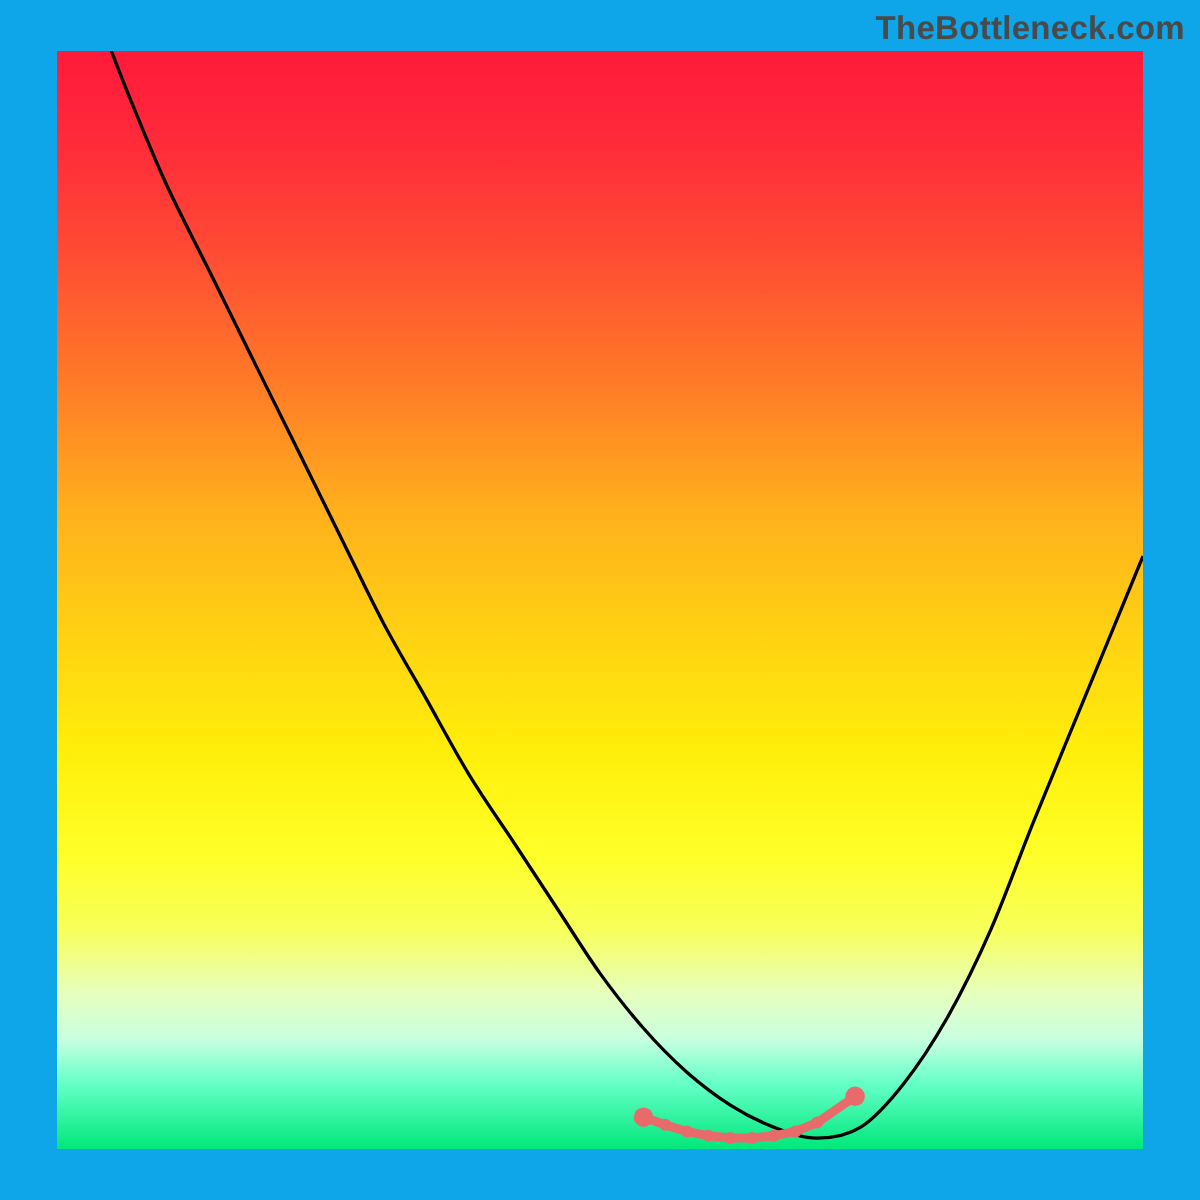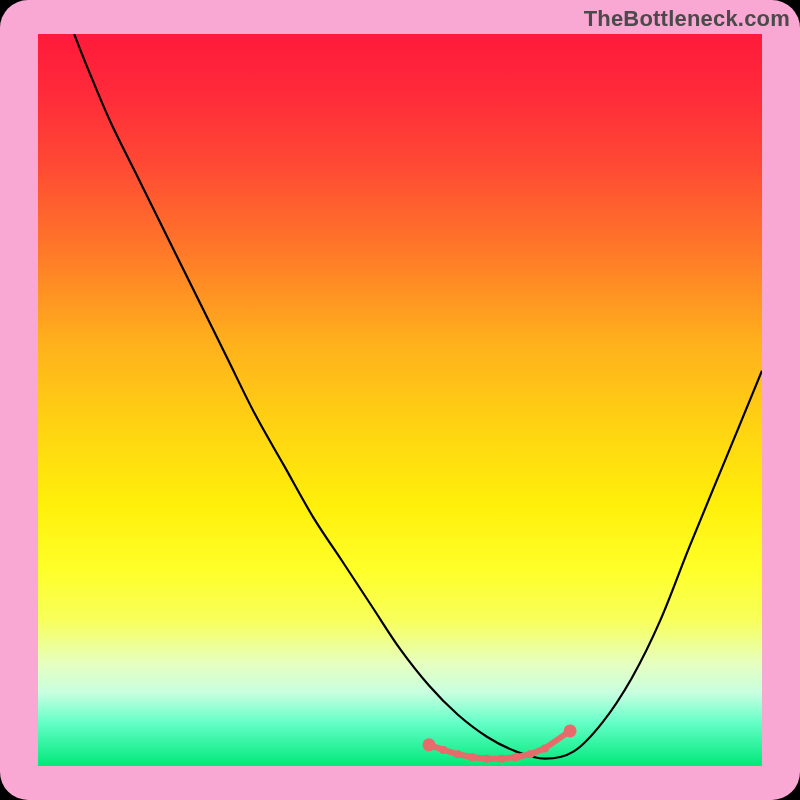--- a/index.html
+++ b/index.html
@@ -8,22 +8,21 @@
     width: 800px;
     height: 800px;
     background: #000;
     font-family: Arial, Helvetica, sans-serif;
     overflow: hidden;
   }
   .frame {
     position: relative;
     width: 800px;
     height: 800px;
-    background: #f9a8d4;
-    border-radius: 28px;
+    background: #0ea5e9;
   }
   .plot-area {
     position: absolute;
     left: 38px;
     top: 34px;
     width: 724px;
     height: 732px;
     overflow: hidden;
   }
   .gradient-bg {

